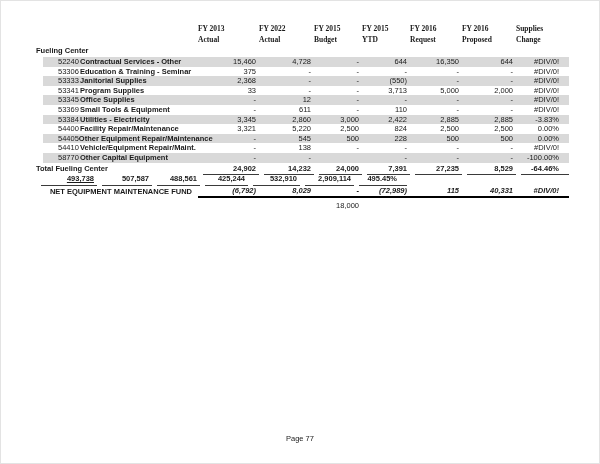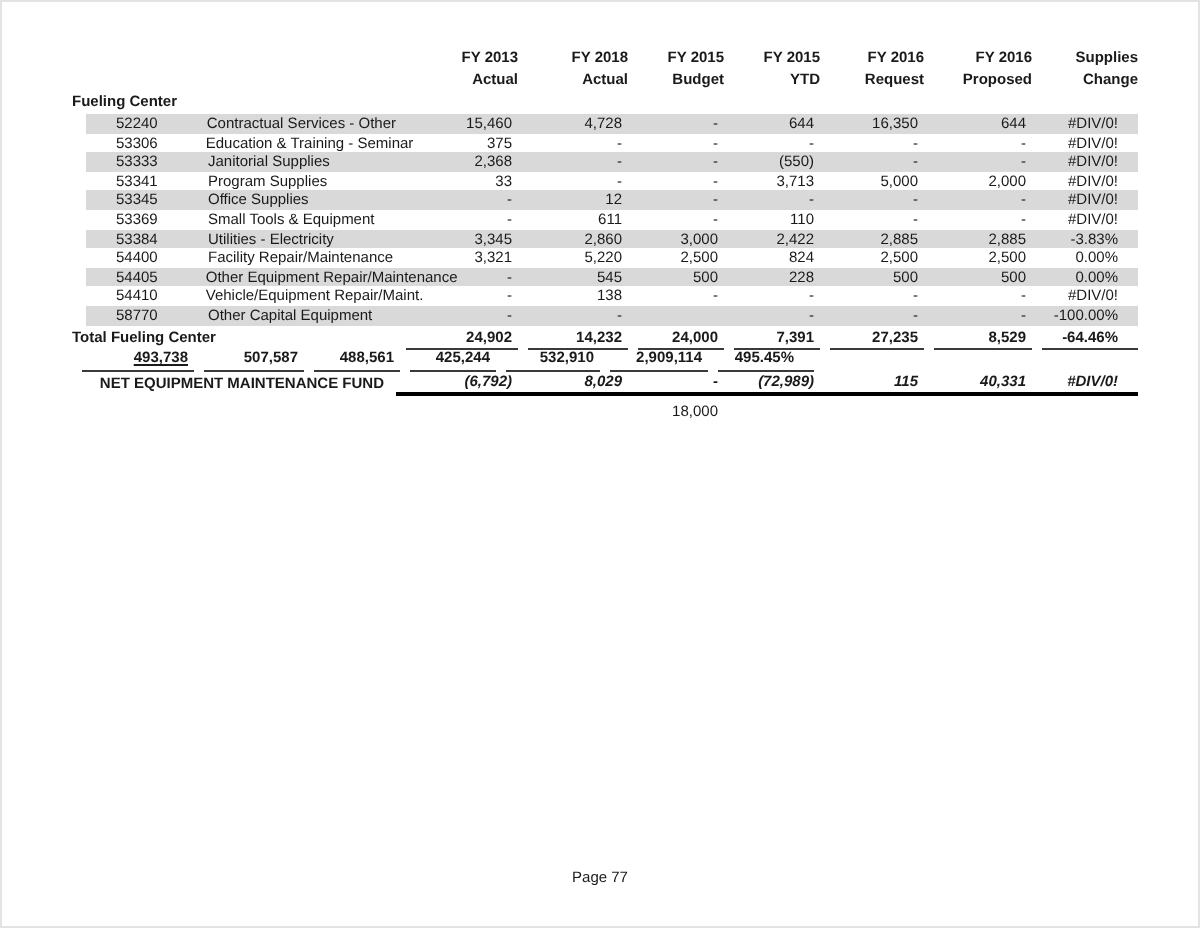--- a/index.html
+++ b/index.html
@@ -6,33 +6,33 @@
   body {
     width:600px; height:464px; background:#ffffff; position:relative;
     font-family:"Liberation Sans", sans-serif; color:#1a1a1a;
     -webkit-font-smoothing:antialiased; overflow:hidden;
   }
   .page { position:absolute; inset:0; background:#fff; border:1px solid #e3e3e3; box-sizing:border-box; }
   .budget-table { position:absolute; left:35px; top:22px; width:533px; }
 
   
   .header-row { display:flex; font-weight:bold; font-size:7.5px; }
-  .hcell { text-align:right; line-height:11px; box-sizing:border-box; }
+  .hcell { text-align:left; line-height:11px; box-sizing:border-box;font-family:Liberation Serif, serif; }
   .hcell div { height:11px; }
 
   
   .section-row { font-weight:bold; font-size:7.5px; height:12px; line-height:12px; }
 
   
   .row { display:flex; height:9.6px; font-size:7.5px; line-height:9.6px; position:relative; }
   .row.shaded::before { content:""; position:absolute; left:7px; right:0; top:0; bottom:0; background:#d9d9d9; }
   .row > * { position:relative; }
   .desc { display:flex; box-sizing:border-box; }
   .code { margin-left:22px; width:22px; text-align:left; white-space:nowrap; }
-  .rname { margin-left:24px; white-space:nowrap; }
+  .rname { margin-left:0; white-space:nowrap;font-weight:bold; }
   .ncell { text-align:right; box-sizing:border-box; padding-right:3px; white-space:nowrap; }
   .ncell.pct { padding-right:10px; }
 
   
   .trow { display:flex; font-size:7.5px; font-weight:bold; align-items:center; }
   .trow .tlabel { box-sizing:border-box; }
   .tvals { display:flex; }
   .trow .ncell { margin-left:5px; }
   .total-row { height:11px; line-height:11px;gap:16px; }
   .total-row .ncell { border-top:1px solid #3a3a3a; border-bottom:1px solid #3a3a3a; }
@@ -51,21 +51,21 @@
 <div class="page">
   <div class="budget-table">
 
     <div class="header-row" id="header-row">
       <div class="hcell" style="width:162px"></div>
     <div class="hcell" style="width: 61px;">
           <div>FY 2013</div>
           <div>Actual</div>
         </div>
         <div class="hcell" style="width: 55px;">
-          <div>FY 2018</div>
+          <div>FY 2022</div>
           <div>Actual</div>
         </div>
         <div class="hcell" style="width: 48px;">
           <div>FY 2015</div>
           <div>Budget</div>
         </div>
         <div class="hcell" style="width: 48px;">
           <div>FY 2015</div>
           <div>YTD</div>
         </div>

